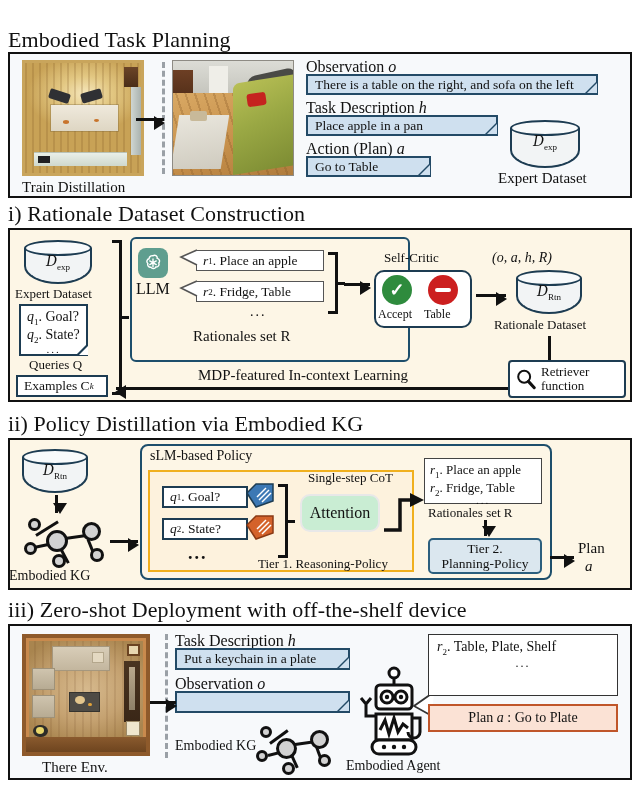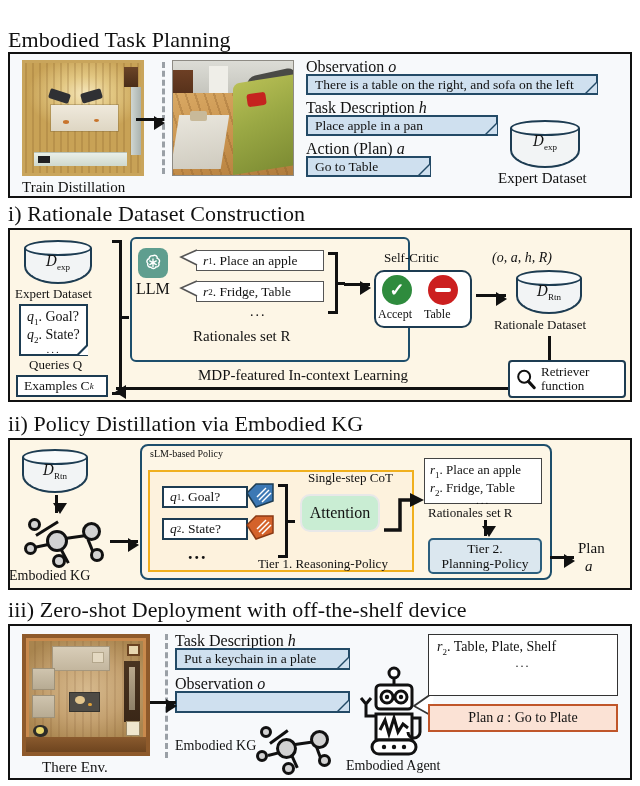--- a/index.html
+++ b/index.html
@@ -571,21 +571,21 @@
     <div class="n" style="left:10px; top:30px; width:13px; height:13px;"></div>
     <div class="n" style="left:68px; top:10px; width:19px; height:19px;"></div>
     <div class="n" style="left:76px; top:36px; width:14px; height:14px;"></div>
     <div class="n" style="left:38px; top:42px; width:14px; height:14px;"></div>
   </div>
   <div class="caption" style="left:9px; top:568px; font-size:14px;">Embodied KG</div>
 
   <div class="arrow-h" style="left:110px; top:540px; width:28px;"></div>
 
   <div class="inner-panel2" style="left:140px; top:444px; width:412px; height:136px;"></div>
-  <div class="caption" style="left:150px; top:448px; font-size:10px;">sLM-based Policy</div>
+  <div class="caption" style="left:150px; top:448px; font-size:14px;">sLM-based Policy</div>
 
   <div class="inner-cream" style="left:148px; top:470px; width:266px; height:102px;"></div>
 
   <div class="rbox" style="left:162px; top:486px; width:86px; height:22px; border-color:#1d3c52; border-width:2px;">
     <i class="ital">q</i><span class="mono-sub">1</span>.&nbsp;<span>Goal?</span>
   </div>
   <svg class="tag" style="left:244px; top:481px;" width="32" height="28">
     <path d="M3 12 L12 3 L29 3 L29 20 L12 26 Z" fill="#3c78b4" stroke="#1d3c52" stroke-width="1.5"></path>
     <g stroke="#ffffff" stroke-width="1.4">
       <line x1="15" y1="19" x2="25" y2="9"></line>

